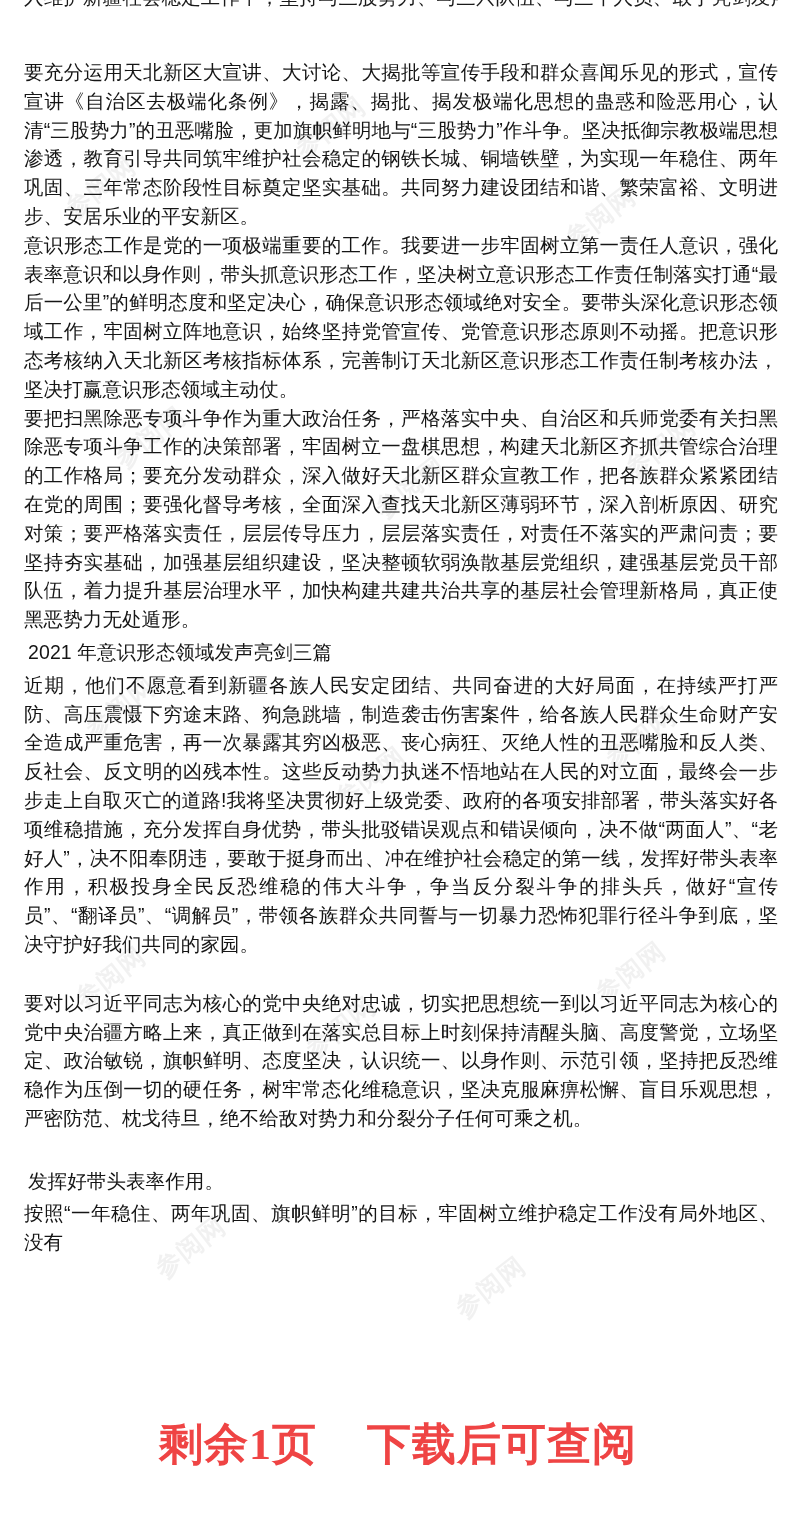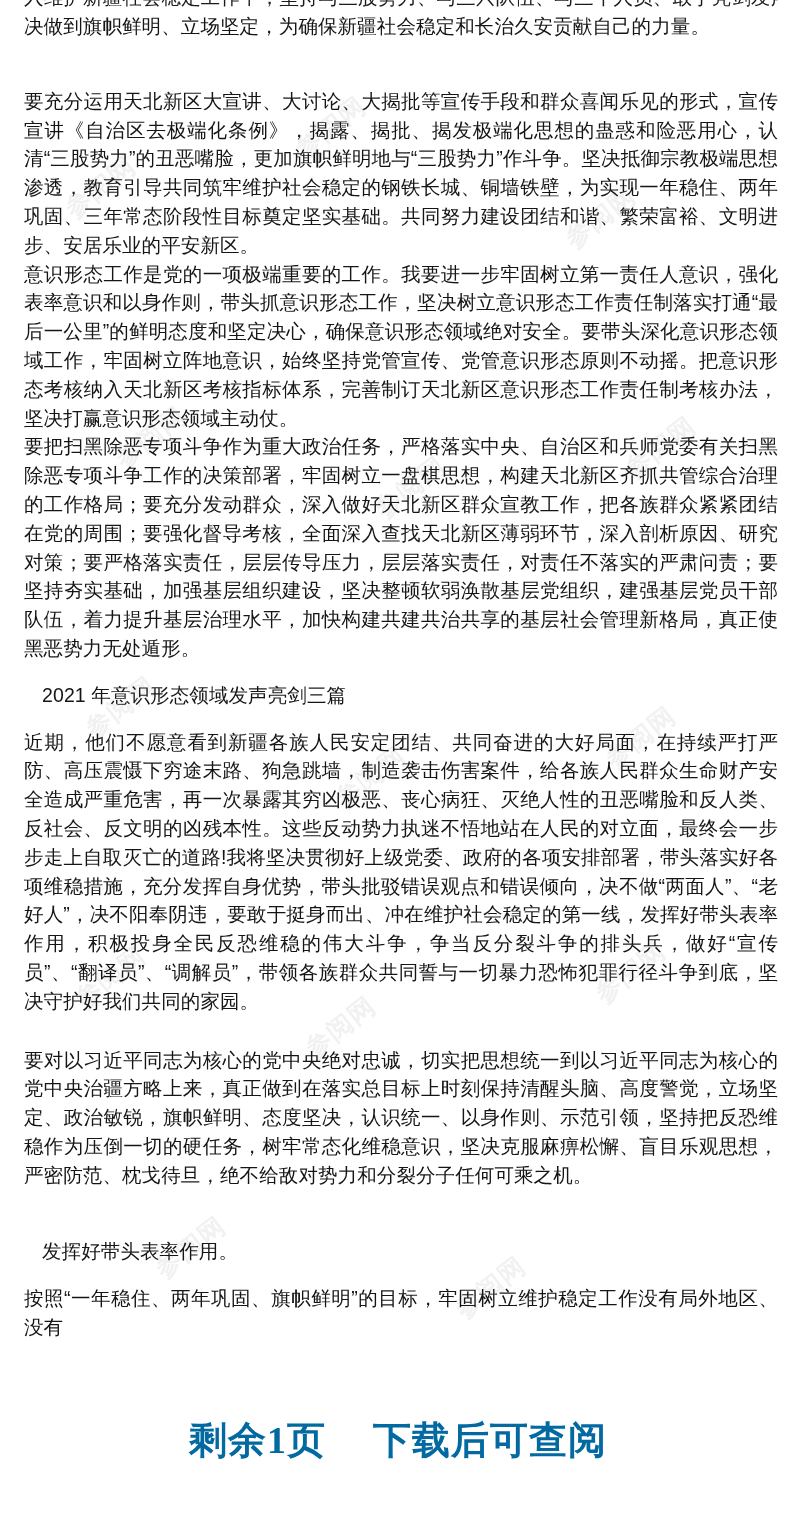--- a/index.html
+++ b/index.html
@@ -74,41 +74,41 @@
     font-size: 19.5px;
     line-height: 28.8px;
     text-align: justify;
     text-justify: inter-character;
     letter-spacing: 0.1px;
     word-break: break-all;
     color: #151515;
   }
 
   p.heading-line {
-    margin: 18px;
+    margin: 4px;
     font-size: 19.5px;
     line-height: 28.8px;
     letter-spacing: 0.1px;
     color: #151515;
   }
   .gap-md  { height: 30px; }
   .gap-lg  { height: 46px; }
 
   
   .footer-cta {
     position: absolute;
     left: 0;
     right: 4px;
     top: 1415px;
     z-index: 3;
     text-align: center;
     font-family: "Liberation Serif", "DejaVu Serif", serif;
     font-weight: 700;
-    font-size: 38px;
-    color: #0369a1;
+    font-size: 44px;
+    color: #ef4444;
     letter-spacing: 1px;
     user-select: none;
   }
   .footer-cta .cta-gap { display: inline-block; width: 26px; }
 </style>
 </head>
 <body>
 
 <div class="page">
 
@@ -128,21 +128,20 @@
     <div class="wm" style="left:150px; top:1230px;">参阅网</div>
     <div class="wm" style="left:450px; top:1270px;">参阅网</div>
   </div>
 
   <div class="doc-body">
 
     <div class="line-clip">
       <p>入维护新疆社会稳定工作中，坚持与三股势力、与三只队伍、与三个人员、敢于亮剑发声、不怕出头、坚</p>
     </div>
 
-    <p class="para">决做到旗帜鲜明、立场坚定，为确保新疆社会稳定和长治久安贡献自己的力量。</p>
 
     <div class="gap-lg"></div>
 
     <p class="para">要充分运用天北新区大宣讲、大讨论、大揭批等宣传手段和群众喜闻乐见的形式，宣传宣讲《自治区去极端化条例》，揭露、揭批、揭发极端化思想的蛊惑和险恶用心，认清“三股势力”的丑恶嘴脸，更加旗帜鲜明地与“三股势力”作斗争。坚决抵御宗教极端思想渗透，教育引导共同筑牢维护社会稳定的钢铁长城、铜墙铁壁，为实现一年稳住、两年巩固、三年常态阶段性目标奠定坚实基础。共同努力建设团结和谐、繁荣富裕、文明进步、安居乐业的平安新区。</p>
 
     <p class="para">意识形态工作是党的一项极端重要的工作。我要进一步牢固树立第一责任人意识，强化表率意识和以身作则，带头抓意识形态工作，坚决树立意识形态工作责任制落实打通“最后一公里”的鲜明态度和坚定决心，确保意识形态领域绝对安全。要带头深化意识形态领域工作，牢固树立阵地意识，始终坚持党管宣传、党管意识形态原则不动摇。把意识形态考核纳入天北新区考核指标体系，完善制订天北新区意识形态工作责任制考核办法，坚决打赢意识形态领域主动仗。</p>
 
     <p class="para">要把扫黑除恶专项斗争作为重大政治任务，严格落实中央、自治区和兵师党委有关扫黑除恶专项斗争工作的决策部署，牢固树立一盘棋思想，构建天北新区齐抓共管综合治理的工作格局；要充分发动群众，深入做好天北新区群众宣教工作，把各族群众紧紧团结在党的周围；要强化督导考核，全面深入查找天北新区薄弱环节，深入剖析原因、研究对策；要严格落实责任，层层传导压力，层层落实责任，对责任不落实的严肃问责；要坚持夯实基础，加强基层组织建设，坚决整顿软弱涣散基层党组织，建强基层党员干部队伍，着力提升基层治理水平，加快构建共建共治共享的基层社会管理新格局，真正使黑恶势力无处遁形。</p>
 
     <p class="heading-line">2021 年意识形态领域发声亮剑三篇</p>

